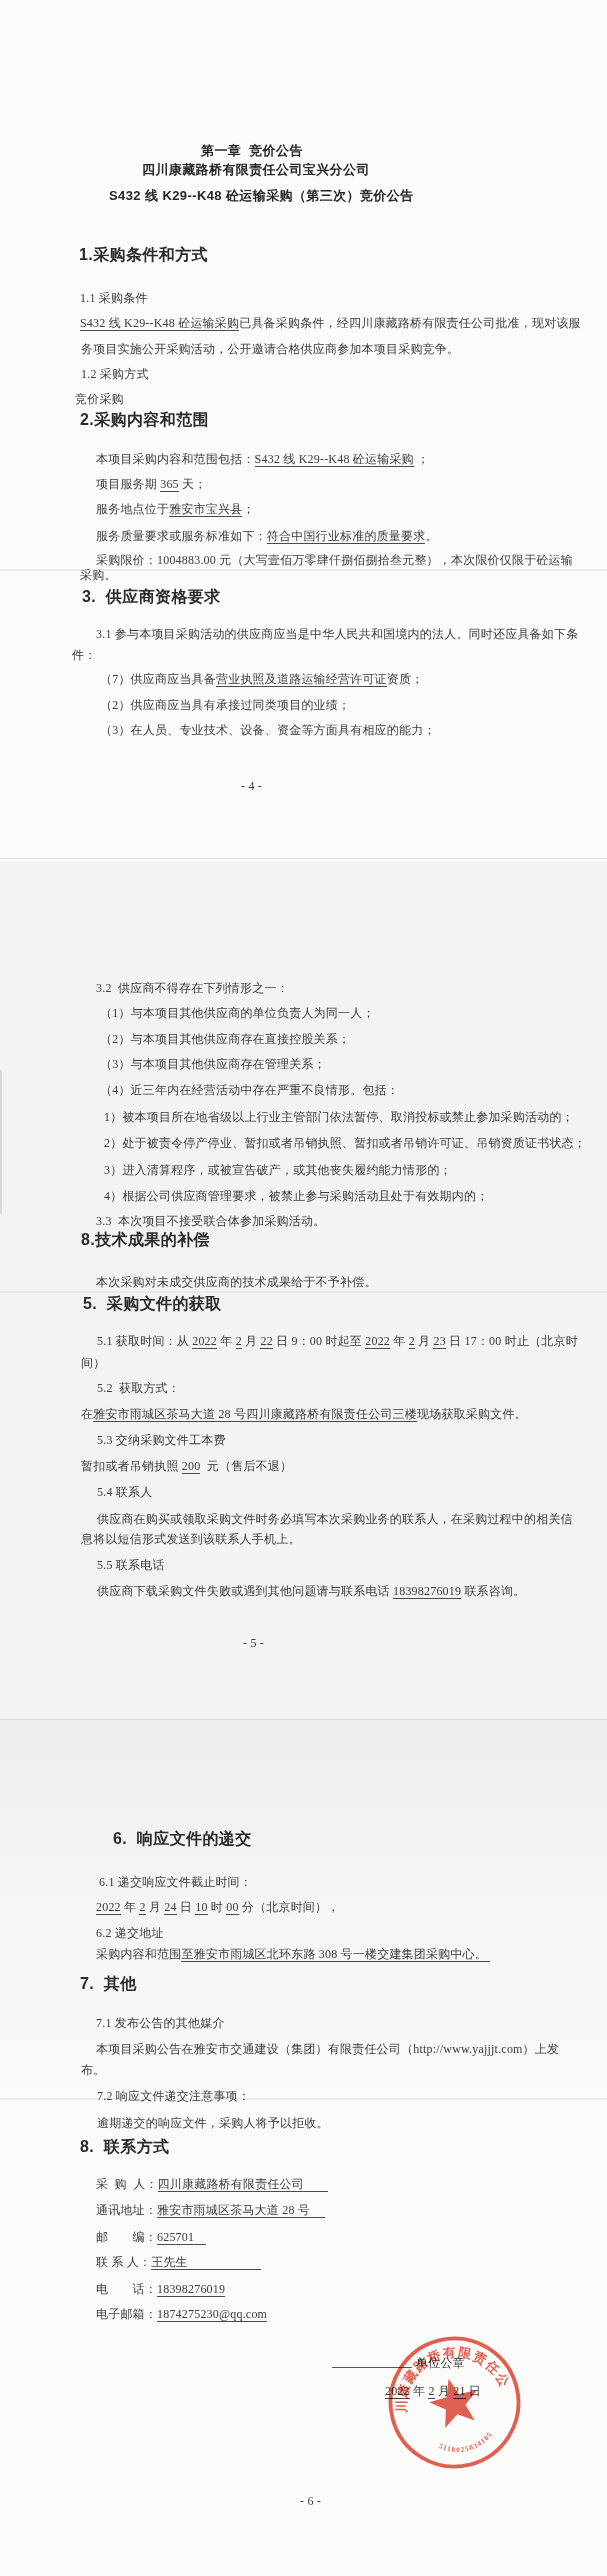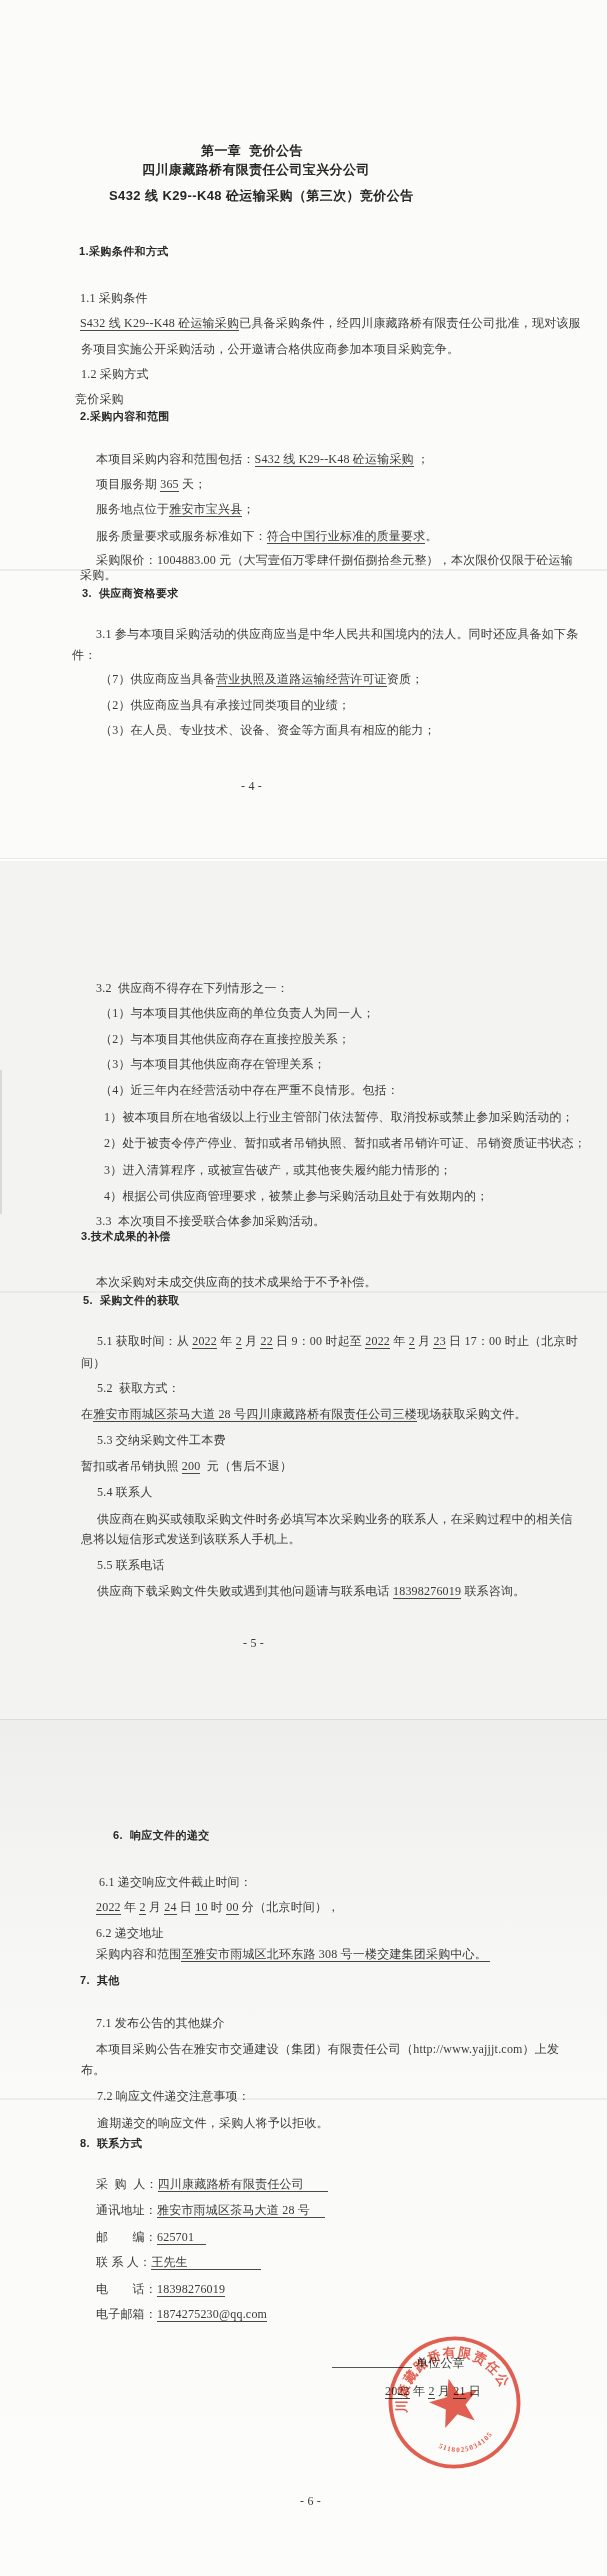--- a/index.html
+++ b/index.html
@@ -14,21 +14,21 @@
             background:linear-gradient(180deg,#eeeeec 0%,#f4f4f2 18%,#fafaf8 45%,#fcfcfa 100%);
             border-top:1.5px solid #dcdcda; }
   .streak { position:absolute; left:0; width:607px; height:1.5px; }
   .streak-1 { top:569px;  background:#ececea; }
   .streak-2 { top:1291px; background:#eaeae8; }
   .streak-3 { top:2098px; background:#ececea; }
   .edge-mark { position:absolute; left:0; top:1070px; width:2.3px; height:144px; background:#c2c2c0; opacity:.55; }
 
   .line { position:absolute; white-space:pre; line-height:1.25; color:#3b3b3b; letter-spacing:0.2px; }
   .body  { font-size:12px; }
-  .h     { font-size:11px; font-weight:bold; color:#2a2a2a;
+  .h     { font-size:16px; font-weight:bold; color:#2a2a2a;
            font-family:"Liberation Sans","DejaVu Sans",sans-serif; letter-spacing:0.4px; }
   .title { font-size:13px; font-weight:bold; color:#262626;
            font-family:"Liberation Sans","DejaVu Sans",sans-serif; letter-spacing:0.4px; }
   .u { border-bottom:0.8px solid #4a4a4a; }
 
   .sig-line { position:absolute; left:332px; top:2367px; width:80px; height:0;
               border-bottom:1.1px solid #555; }
 
   .stamp { position:absolute; left:386px; top:2334px; color:#e04433; opacity:.85;
            mix-blend-mode:multiply; transform:rotate(-14deg); }
@@ -75,21 +75,21 @@
       <div class="line body" style="left: 96px; top: 981px;"><span>3.2  供应商不得存在下列情形之一：</span></div>
       <div class="line body" style="left: 100px; top: 1006px;"><span>（1）与本项目其他供应商的单位负责人为同一人；</span></div>
       <div class="line body" style="left: 100px; top: 1032px;"><span>（2）与本项目其他供应商存在直接控股关系；</span></div>
       <div class="line body" style="left: 100px; top: 1057px;"><span>（3）与本项目其他供应商存在管理关系；</span></div>
       <div class="line body" style="left: 100px; top: 1083px;"><span>（4）近三年内在经营活动中存在严重不良情形。包括：</span></div>
       <div class="line body" style="left: 104px; top: 1110px;"><span>1）被本项目所在地省级以上行业主管部门依法暂停、取消投标或禁止参加采购活动的；</span></div>
       <div class="line body" style="left: 104px; top: 1136px;"><span>2）处于被责令停产停业、暂扣或者吊销执照、暂扣或者吊销许可证、吊销资质证书状态；</span></div>
       <div class="line body" style="left: 104px; top: 1163px;"><span>3）进入清算程序，或被宣告破产，或其他丧失履约能力情形的；</span></div>
       <div class="line body" style="left: 104px; top: 1189px;"><span>4）根据公司供应商管理要求，被禁止参与采购活动且处于有效期内的；</span></div>
       <div class="line body" style="left: 96px; top: 1214px;"><span>3.3  本次项目不接受联合体参加采购活动。</span></div>
-      <div class="line h" style="left: 81px; top: 1230px;"><span>3.技术成果的补偿</span></div>
+      <div class="line h" style="left: 81px; top: 1230px;"><span>8.技术成果的补偿</span></div>
       <div class="line body" style="left: 96px; top: 1275px;"><span>本次采购对未成交供应商的技术成果给于不予补偿。</span></div>
       <div class="line h" style="left: 83px; top: 1294px;"><span>5.  采购文件的获取</span></div>
       <div class="line body" style="left: 97px; top: 1334px;"><span>5.1 获取时间：从 </span><span class="u">2022</span><span> 年 </span><span class="u">2</span><span> 月 </span><span class="u">22</span><span> 日 9：00 时起至 </span><span class="u">2022</span><span> 年 </span><span class="u">2</span><span> 月 </span><span class="u">23</span><span> 日 17：00 时止（北京时</span></div>
       <div class="line body" style="left: 81px; top: 1356px;"><span>间）</span></div>
       <div class="line body" style="left: 97px; top: 1381px;"><span>5.2  获取方式：</span></div>
       <div class="line body" style="left: 81px; top: 1407px; text-align: center;"><span>在</span><span class="u">雅安市雨城区茶马大道 28 号四川康藏路桥有限责任公司三楼</span><span>现场获取采购文件。</span></div>
       <div class="line body" style="left: 97px; top: 1433px;"><span>5.3 交纳采购文件工本费</span></div>
       <div class="line body" style="left: 81px; top: 1459px;"><span>暂扣或者吊销执照 </span><span class="u">200</span><span>  元（售后不退）</span></div>
       <div class="line body" style="left: 97px; top: 1485px;"><span>5.4 联系人</span></div>
       <div class="line body" style="left: 97px; top: 1512px;"><span>供应商在购买或领取采购文件时务必填写本次采购业务的联系人，在采购过程中的相关信</span></div>

